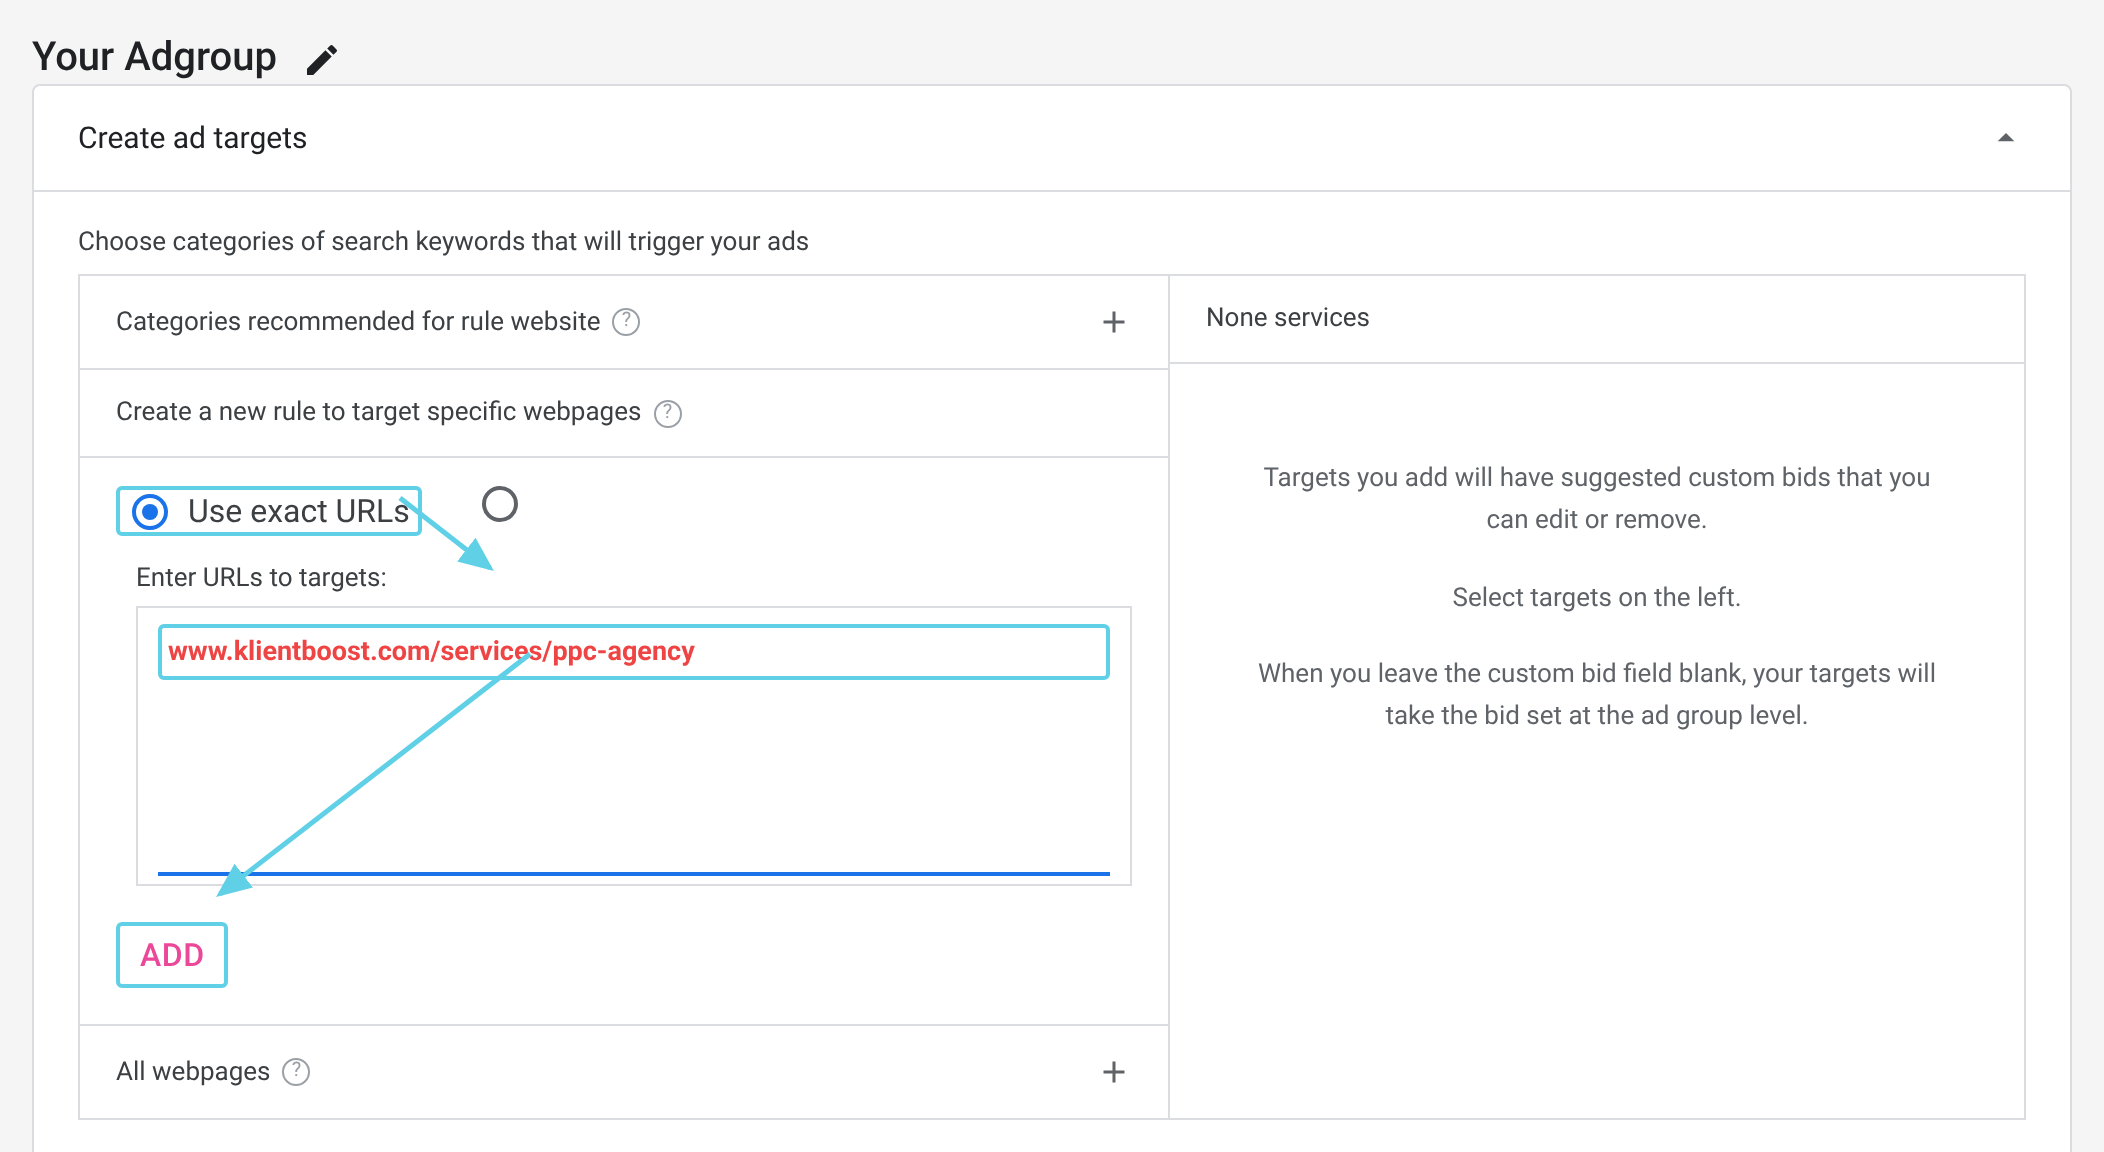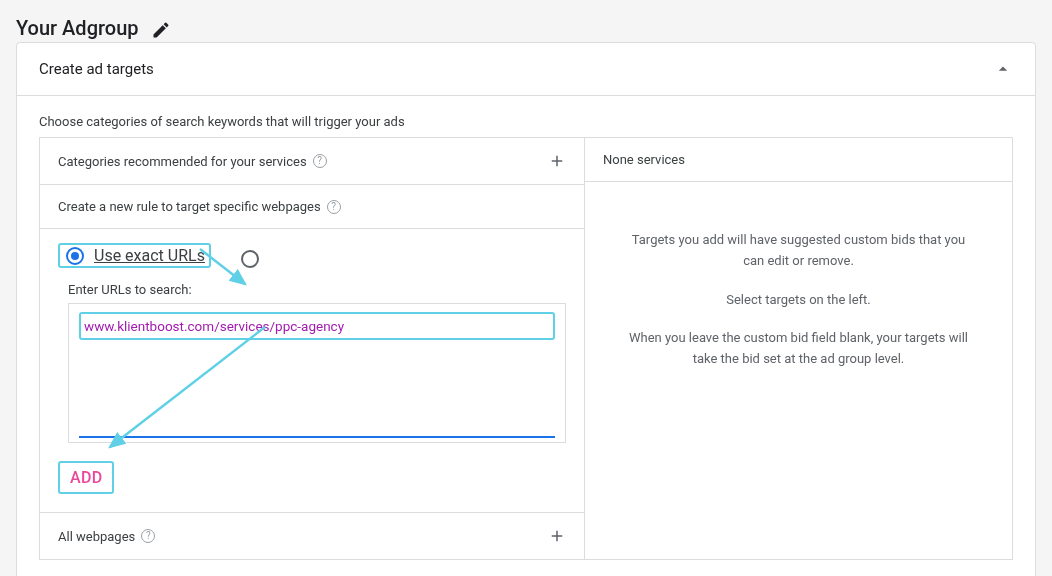--- a/index.html
+++ b/index.html
@@ -94,24 +94,23 @@
   .plus-icon svg { display:block; }
 
   .rule-area {
     padding: 14px 18px 18px 18px;
     border-bottom: 1px solid #dadce0;
     position: relative;
   }
 
   .radio-row {
     display: flex;
-    align-items: flex-end;
+    align-items: flex-start;
     gap: 30px;
     margin-bottom: 14px;
-    text-decoration: underline;
   }
   .radio-item {
     display: flex;
     align-items: center;
     gap: 10px;
     font-size: 14px;
     color: #3c4043;
   }
   .radio {
     width: 18px; height: 18px;
@@ -142,25 +141,26 @@
     width: 498px;
     height: 140px;
     border: 1px solid #dadce0;
     padding: 8px 10px 4px 10px;
     position: relative;
     display:flex;
     flex-direction:column;
   }
   .url-text {
     font-size: 13.5px;
-    color: #a21caf;
+    color: #ef4444;
     display:inline-block;
     border:2px solid #5fd0e6;
     border-radius:3px;
     padding:4px 3px;
+    font-weight:bold;
   }
   .url-underline {
     margin-top:auto;
     height:2px;
     background:#1a73e8;
   }
 
   .add-btn {
     display:inline-block;
     border:2px solid #5fd0e6;
@@ -221,21 +221,21 @@
     </div>
 
     <div class="card-body">
       <div class="intro">Choose categories of search keywords that will trigger your ads</div>
 
       <div class="columns">
         <div class="col-left">
 
           <div class="row">
             <span class="row-label">
-              <span>Categories recommended for your services</span>
+              <span>Categories recommended for rule website</span>
               <span class="help-icon">?</span>
             </span>
             <span class="plus-icon">
               <svg width="18" height="18" viewBox="0 0 24 24" fill="#5f6368">
                   <path d="M19 13h-6v6h-2v-6H5v-2h6V5h2v6h6v2z"></path>
                 </svg>
             </span>
           </div>
 
           <div class="row" style="border-bottom:1px solid #dadce0;text-align:right;">
@@ -249,21 +249,21 @@
             <div class="radio-row">
               <span class="hl">
                 <span class="radio selected"></span>
                 <span>Use exact URLs</span>
               </span>
               <span class="radio-item">
                 <span class="radio"></span>
               </span>
             </div>
 
-            <div class="enter-label">Enter URLs to search:</div>
+            <div class="enter-label">Enter URLs to targets:</div>
 
             <div class="url-box">
               <span class="url-text">www.klientboost.com/services/ppc-agency</span>
               <div class="url-underline"></div>
             </div>
 
             <span class="add-btn">ADD</span>
 
             <svg class="arrows" width="550" height="260">
               <defs>

